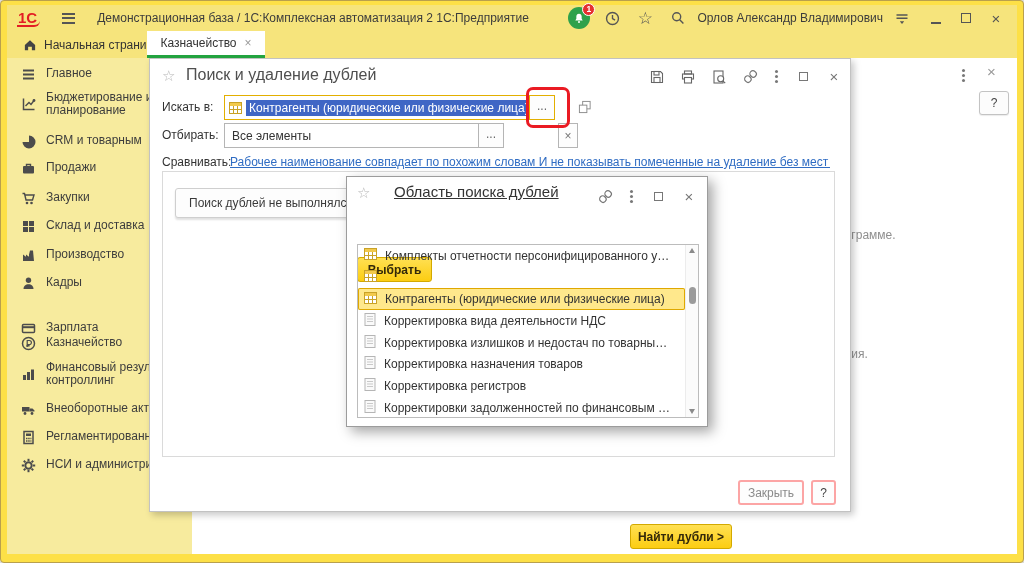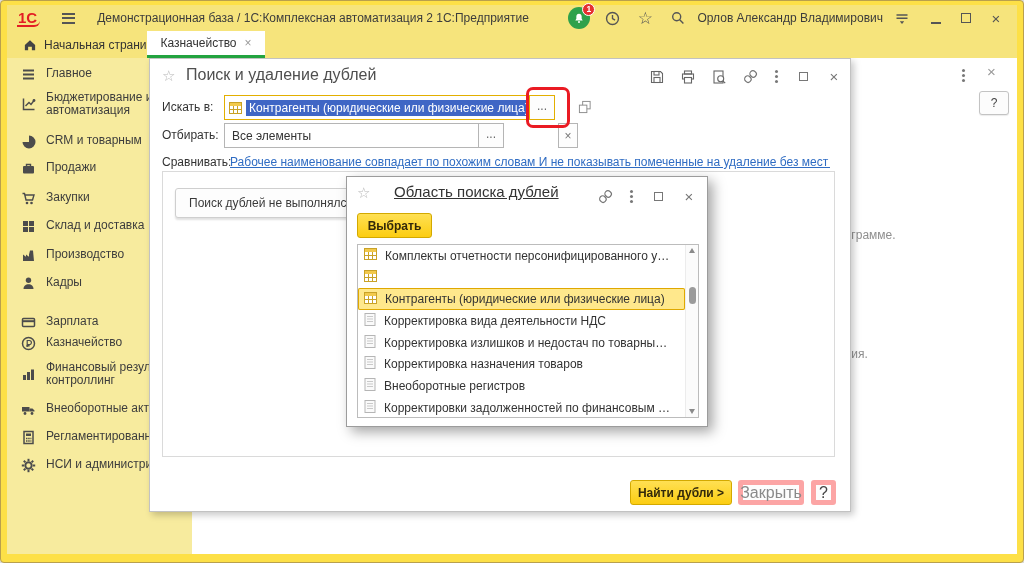--- a/index.html
+++ b/index.html
@@ -51,22 +51,22 @@
   .field .ell{position:absolute;right:0;top:0;bottom:0;width:25px;display:flex;align-items:flex-end;justify-content:center;color:#666;cursor:pointer;padding-bottom:6px;background:#fdfdfd;}
   #field-search{border:1px solid #e3af00;}
   #field-search .ell{border-left:1px solid #e3af00;}
   #field-filter{border:1px solid #b5b5b5;}
   #field-filter .ell{border-left:1px solid #b5b5b5;}
   .sel-text{background:#3f66c5;color:#fff;padding:1px 3px;white-space:nowrap;}
   .clear-btn{border:1px solid #b5b5b5;background:#fdfdfd;color:#777;display:flex;align-items:center;justify-content:center;cursor:pointer;}
   .cmp-link{color:#2f6cc3;text-decoration:underline;white-space:nowrap;cursor:pointer;}
   #groupbox{left:12px;top:112px;width:673px;height:286px;border:1px solid #dadada;}
   #msgbox{left:12px;top:16px;width:400px;height:30px;background:#fdfdfd;border:1px solid #cfcfcf;border-radius:3px;box-shadow:0 2px 2px rgba(0,0,0,.12);display:flex;align-items:center;padding-left:13px;color:#3a3a3a;}
-  .ybtn{background:linear-gradient(#ffe053,#fccd12);border:1px solid #d3a900;border-radius:3px;font-weight:bold;color:#33290a;display:flex;align-items:center;justify-content:center;cursor:pointer;font-size:12px;}
-  .wbtn{background:#fdfdfd;border:5px solid #fca5a5;border-radius:3px;display:flex;align-items:center;justify-content:center;cursor:pointer;font-size:16px;}
+  .ybtn{background:linear-gradient(#ffe053,#fccd12);border:1px solid #d3a900;border-radius:3px;font-weight:bold;color:#33290a;display:flex;align-items:center;justify-content:center;cursor:pointer;font-size:12px;margin-top:44px;}
+  .wbtn{background:#fdfdfd;border:2px solid #fca5a5;border-radius:3px;display:flex;align-items:center;justify-content:center;cursor:pointer;font-size:12px;}
   #red-annotation{left:376px;top:28px;width:44px;height:41px;border:3px solid #ea1b23;border-radius:7px;pointer-events:none;z-index:5;}
   
   #modal{left:339px;top:118px;width:362px;height:251px;background:#fff;border:1px solid #9c9c9c;box-shadow:5px 5px 12px rgba(0,0,0,.35);z-index:10;}
   #modal-title{left:47px;top:6px;font-size:15px;color:#333;text-decoration:underline;}
   #select-btn{left:10px;top:36px;width:75px;height:25px;}
   #dup-list{left:10px;top:67px;width:342px;height:174px;border:1px solid #bcbcbc;overflow:hidden;}
   .lrow{height:21.7px;display:flex;align-items:center;gap:8px;padding-left:6px;cursor:pointer;width:327px;}
   .lrow .ltxt{white-space:nowrap;overflow:hidden;text-overflow:ellipsis;color:#333;width:288px;}
   .lrow.selected{background:#ffe88c;box-shadow:inset 0 0 0 1px #dfa800;border-radius:2px;}
   #vscroll{position:absolute;right:0;top:0;bottom:0;width:13px;background:#fbfbfb;border-left:1px solid #ececec;}
@@ -153,21 +153,21 @@
         <span class="slabel">Главное</span>
       </div>
       <div class="side-item two" style="top:26px">
         <span class="sico">
             <svg width="15" height="15" viewBox="0 0 15 15">
               <path d="M2.5 1.5v11h11" fill="none" stroke="#4c4c4c" stroke-width="1.5"></path>
               <path d="M4.5 9 8 5.5l2 2 3-4" fill="none" stroke="#4c4c4c" stroke-width="1.4"></path>
               <circle cx="13" cy="3.5" r="1.4" fill="#4c4c4c"></circle>
             </svg>
           </span>
-        <span class="slabel"><span>Бюджетирование и</span><br><span>автоматизация</span></span>
+        <span class="slabel"><span>Бюджетирование и</span><br><span>планирование</span></span>
       </div>
       <div class="side-item" style="top:69px">
         <span class="sico">
             <svg width="15" height="15" viewBox="0 0 15 15">
               <path d="M8 1.5 A6.5 6.5 0 1 1 1.5 8 L8 8 Z" fill="#4c4c4c"></path>
             </svg>
           </span>
         <span class="slabel">CRM и товарным</span>
       </div>
       <div class="side-item" style="top:96px">
@@ -210,21 +210,21 @@
       </div>
       <div class="side-item" style="top:211px">
         <span class="sico">
             <svg width="15" height="15" viewBox="0 0 15 15">
               <circle cx="7.5" cy="4.2" r="2.7" fill="#4c4c4c"></circle>
               <path d="M2.5 13c0-3 2.2-4.8 5-4.8s5 1.8 5 4.8z" fill="#4c4c4c"></path>
             </svg>
           </span>
         <span class="slabel">Кадры</span>
       </div>
-      <div class="side-item" style="top:250px">
+      <div class="side-item" style="top:256px">
         <span class="sico">
             <svg width="15" height="15" viewBox="0 0 15 15">
               <rect x="1.5" y="3.5" width="12" height="8" rx="1" fill="none" stroke="#4c4c4c" stroke-width="1.5"></rect>
               <line x1="1.5" y1="6.2" x2="13.5" y2="6.2" stroke="#4c4c4c" stroke-width="2"></line>
             </svg>
           </span>
         <span class="slabel">Зарплата</span>
       </div>
       <div class="side-item" style="top:271px">
         <span class="sico">
@@ -468,21 +468,21 @@
               </svg></span>
           <span class="ltxt">Корректировка назначения товаров</span>
         </div>
         <div class="lrow">
           <span><svg width="12" height="13" viewBox="0 0 12 13">
                 <rect x="1" y="0.5" width="10" height="12" fill="#fafafa" stroke="#b5b5b5"></rect>
                 <line x1="3" y1="3.5" x2="9" y2="3.5" stroke="#c9c9c9"></line>
                 <line x1="3" y1="6" x2="9" y2="6" stroke="#c9c9c9"></line>
                 <line x1="3" y1="8.5" x2="9" y2="8.5" stroke="#c9c9c9"></line>
               </svg></span>
-          <span class="ltxt">Внеоборотные регистров</span>
+          <span class="ltxt">Корректировка регистров</span>
         </div>
         <div class="lrow">
           <span><svg width="12" height="13" viewBox="0 0 12 13">
                 <rect x="1" y="0.5" width="10" height="12" fill="#fafafa" stroke="#b5b5b5"></rect>
                 <line x1="3" y1="3.5" x2="9" y2="3.5" stroke="#c9c9c9"></line>
                 <line x1="3" y1="6" x2="9" y2="6" stroke="#c9c9c9"></line>
                 <line x1="3" y1="8.5" x2="9" y2="8.5" stroke="#c9c9c9"></line>
               </svg></span>
           <span class="ltxt">Корректировки задолженностей по финансовым инструм…</span>
         </div>

